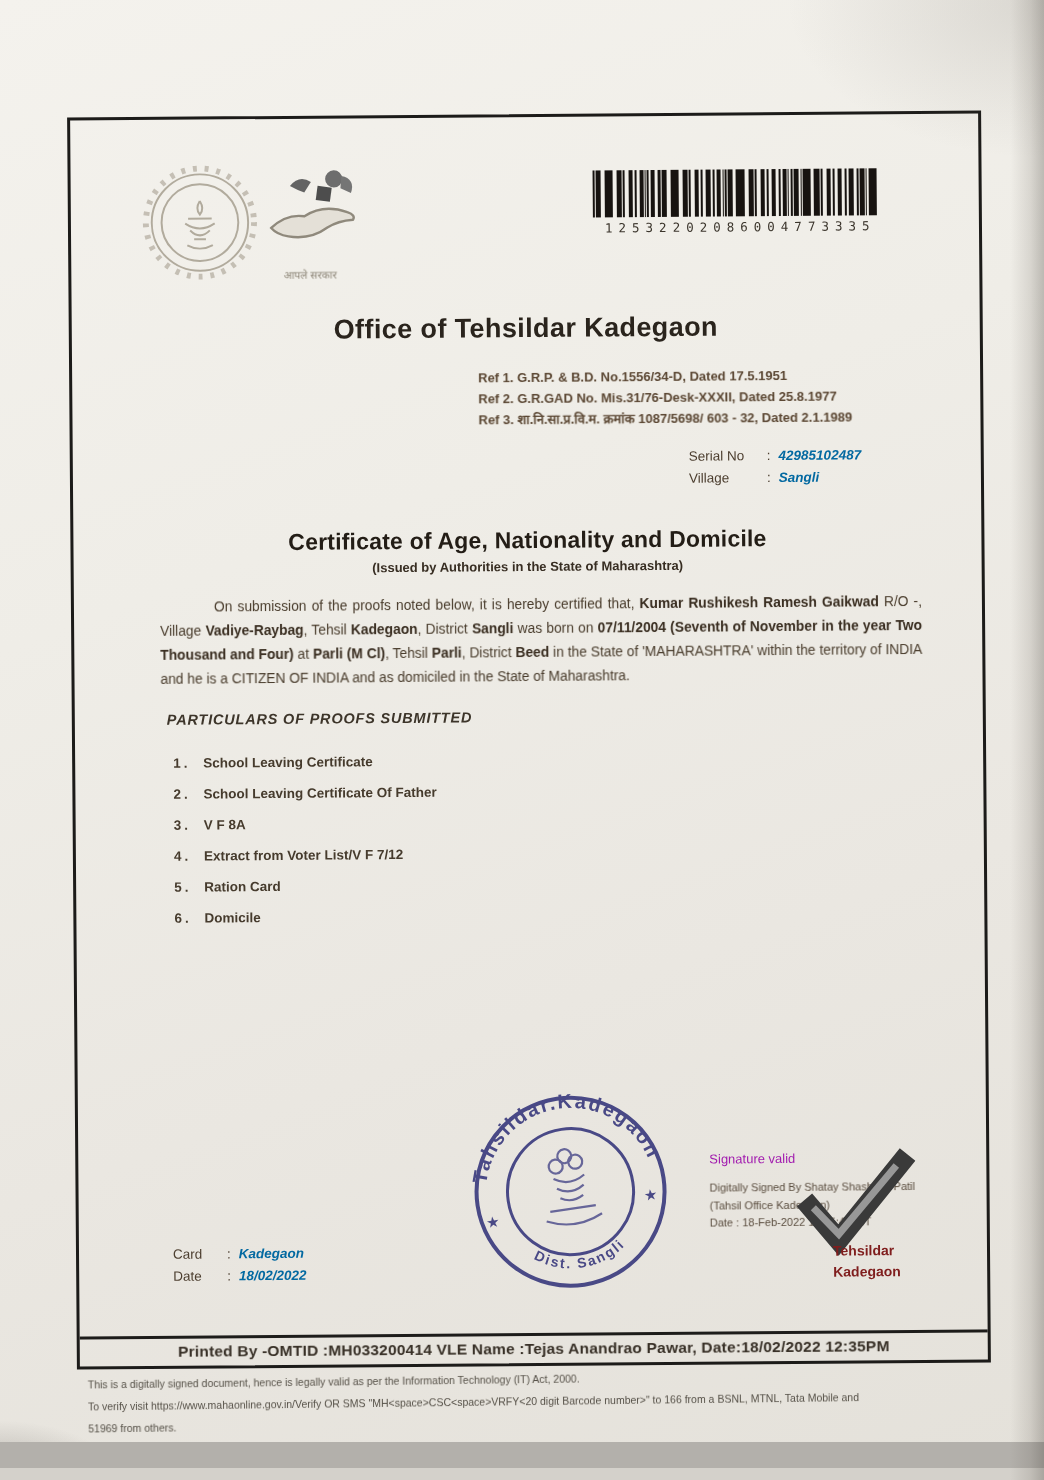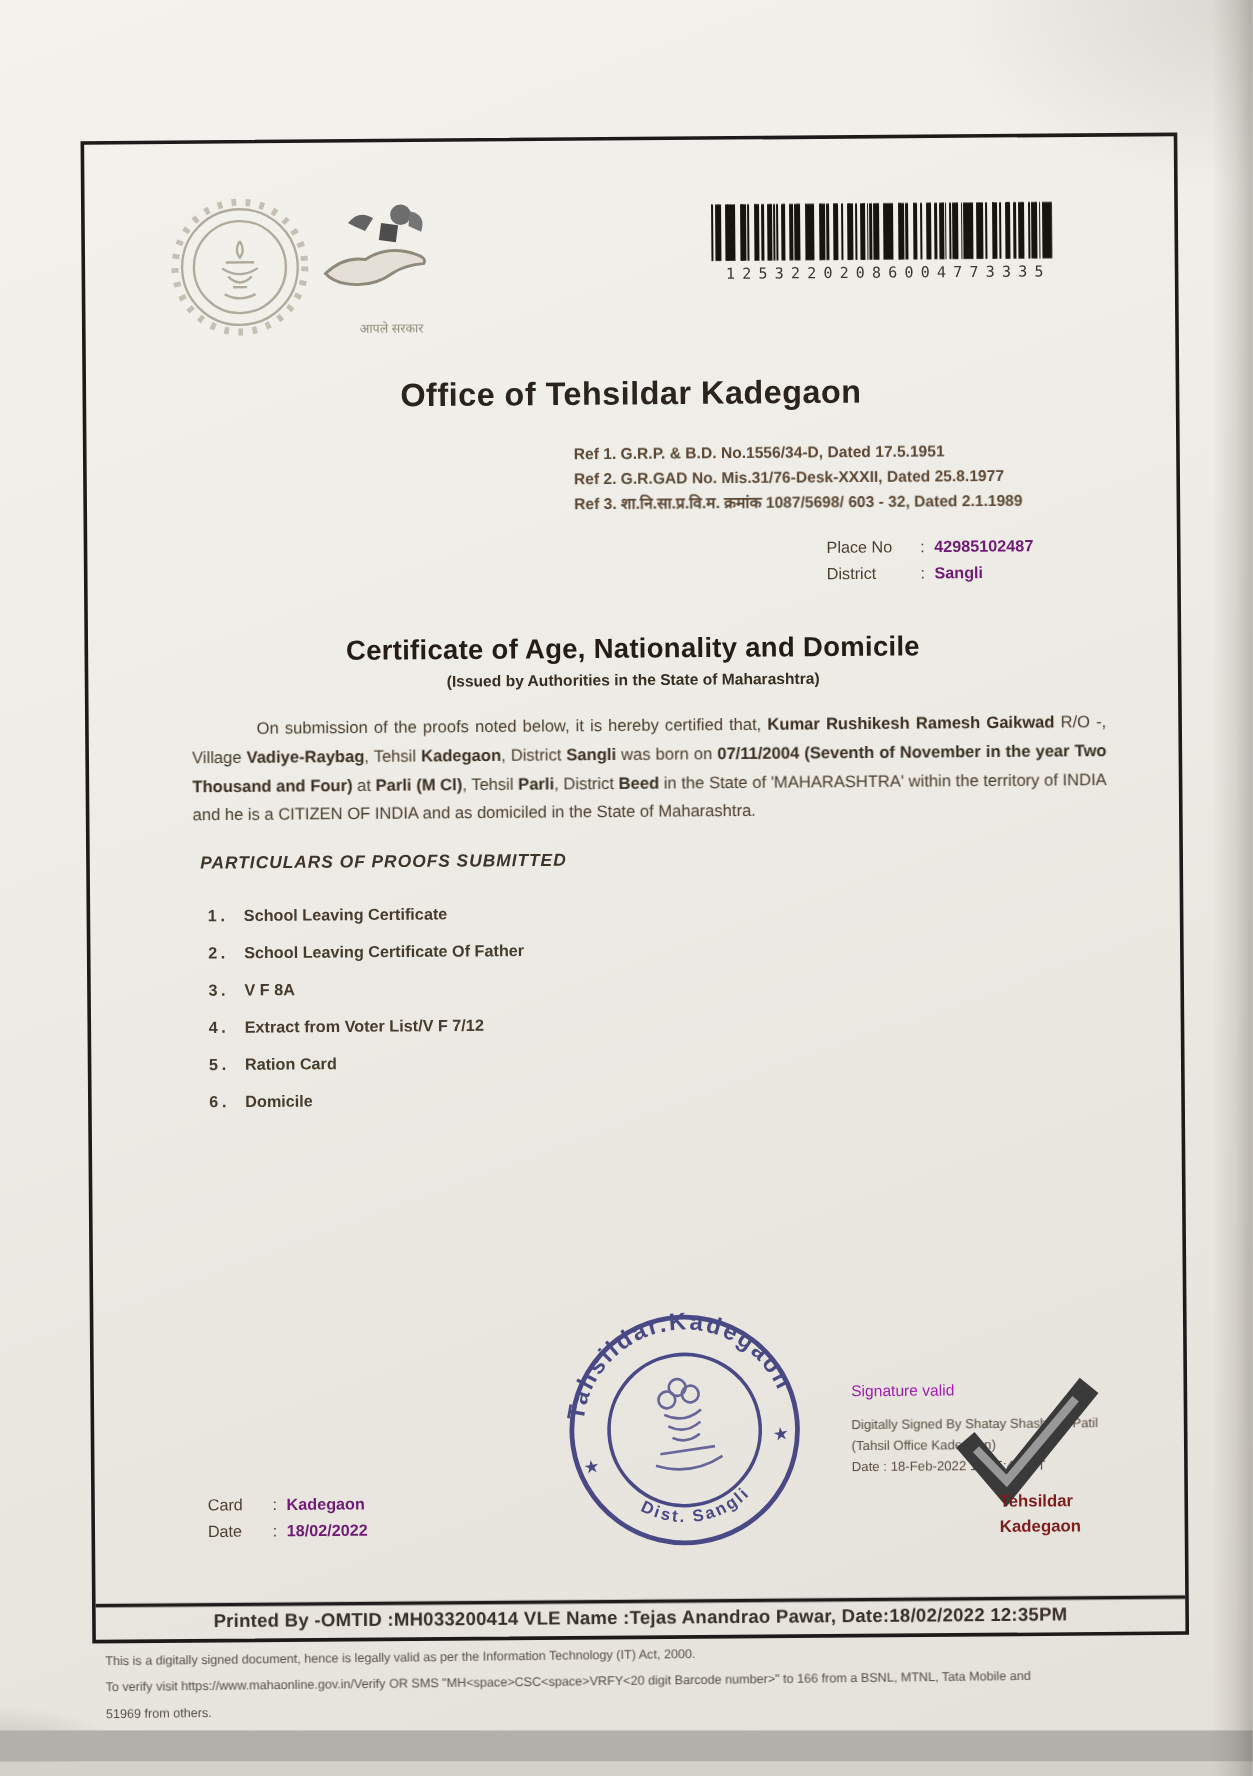--- a/index.html
+++ b/index.html
@@ -35,21 +35,21 @@
     border:3px solid #1c1b19;
     transform:rotate(-0.45deg);transform-origin:center;
     color:#46392b;
   }
   .abs{position:absolute;}
 
   
   .seal{left:70px;top:44px;width:118px;height:118px;opacity:.9;}
   .hand-logo{left:192px;top:48px;width:106px;height:100px;}
   .logo-caption{
-    left:212px;top:150px;width:86px;text-align:center;
+    left:196px;top:150px;width:86px;text-align:center;
     font-size:10.5px;line-height:13px;color:#8e8779;filter:blur(.3px);
   }
 
   
   .barcode-wrap{left:522px;top:54px;width:284px;}
   .bars{
     height:47px;
     background:
       repeating-linear-gradient(90deg,#171310 0 2px,rgba(0,0,0,0) 2px 6px),
       repeating-linear-gradient(90deg,rgba(0,0,0,0) 0 3px,#171310 3px 7px,rgba(0,0,0,0) 7px 11px),
@@ -66,21 +66,21 @@
     left:0;top:196px;width:100%;text-align:center;
     font-size:27px;font-weight:600;letter-spacing:.4px;color:#2a241d;
   }
 
   .refs{left:406px;top:250px;font-size:13px;line-height:21px;font-weight:600;color:#5b4733;}
   .refs div{white-space:nowrap;filter:blur(.15px);}
 
   .kv{display:flex;font-size:13.5px;line-height:22px;color:#4c3e2f;}
   .kv .k{flex:0 0 auto;}
   .kv .c{padding:0 8px;}
-  .kv .v{font-weight:700;color:#701a75;}
+  .kv .v{font-weight:700;color:#0369a1;font-style:italic;}
   .serial-block{left:616px;top:330px;}
   .serial-block .k{width:70px;}
   .place-block{left:94px;top:1124px;}
   .place-block .k{width:46px;}
 
   .cert-title{
     left:0;top:410px;width:100%;text-align:center;
     font-size:23px;font-weight:700;color:#231d16;letter-spacing:.2px;
   }
   .cert-subtitle{
@@ -162,26 +162,26 @@
   <div class="abs office-title">Office of Tehsildar Kadegaon</div>
 
   <div class="abs refs">
     <div>Ref 1. G.R.P. &amp; B.D. No.1556/34-D, Dated 17.5.1951</div>
     <div>Ref 2. G.R.GAD No. Mis.31/76-Desk-XXXII, Dated 25.8.1977</div>
     <div>Ref 3. शा.नि.सा.प्र.वि.म. क्रमांक 1087/5698/ 603 - 32, Dated 2.1.1989</div>
   </div>
 
   <div class="abs serial-block">
     <div class="kv">
-      <span class="k">Place No</span>
+      <span class="k">Serial No</span>
       <span class="c">:</span>
       <span class="v">42985102487</span>
     </div>
     <div class="kv">
-      <span class="k">District</span>
+      <span class="k">Village</span>
       <span class="c">:</span>
       <span class="v">Sangli</span>
     </div>
   </div>
 
   <div class="abs cert-title">Certificate of Age, Nationality and Domicile</div>
   <div class="abs cert-subtitle">(Issued by Authorities in the State of Maharashtra)</div>
 
   <div class="abs body-par"><span>On submission of the proofs noted below, it is hereby certified that, </span><span class="b">Kumar Rushikesh Ramesh Gaikwad</span><span> R/O -, Village </span><span class="b">Vadiye-Raybag</span><span>, Tehsil </span><span class="b">Kadegaon</span><span>, District </span><span class="b">Sangli</span><span> was born on </span><span class="b">07/11/2004 (Seventh of November in the year Two Thousand and Four)</span><span> at </span><span class="b">Parli (M Cl)</span><span>, Tehsil </span><span class="b">Parli</span><span>, District </span><span class="b">Beed</span><span> in the State of 'MAHARASHTRA' within the territory of INDIA and he is a CITIZEN OF INDIA and as domiciled in the State of Maharashtra.</span></div>
 

